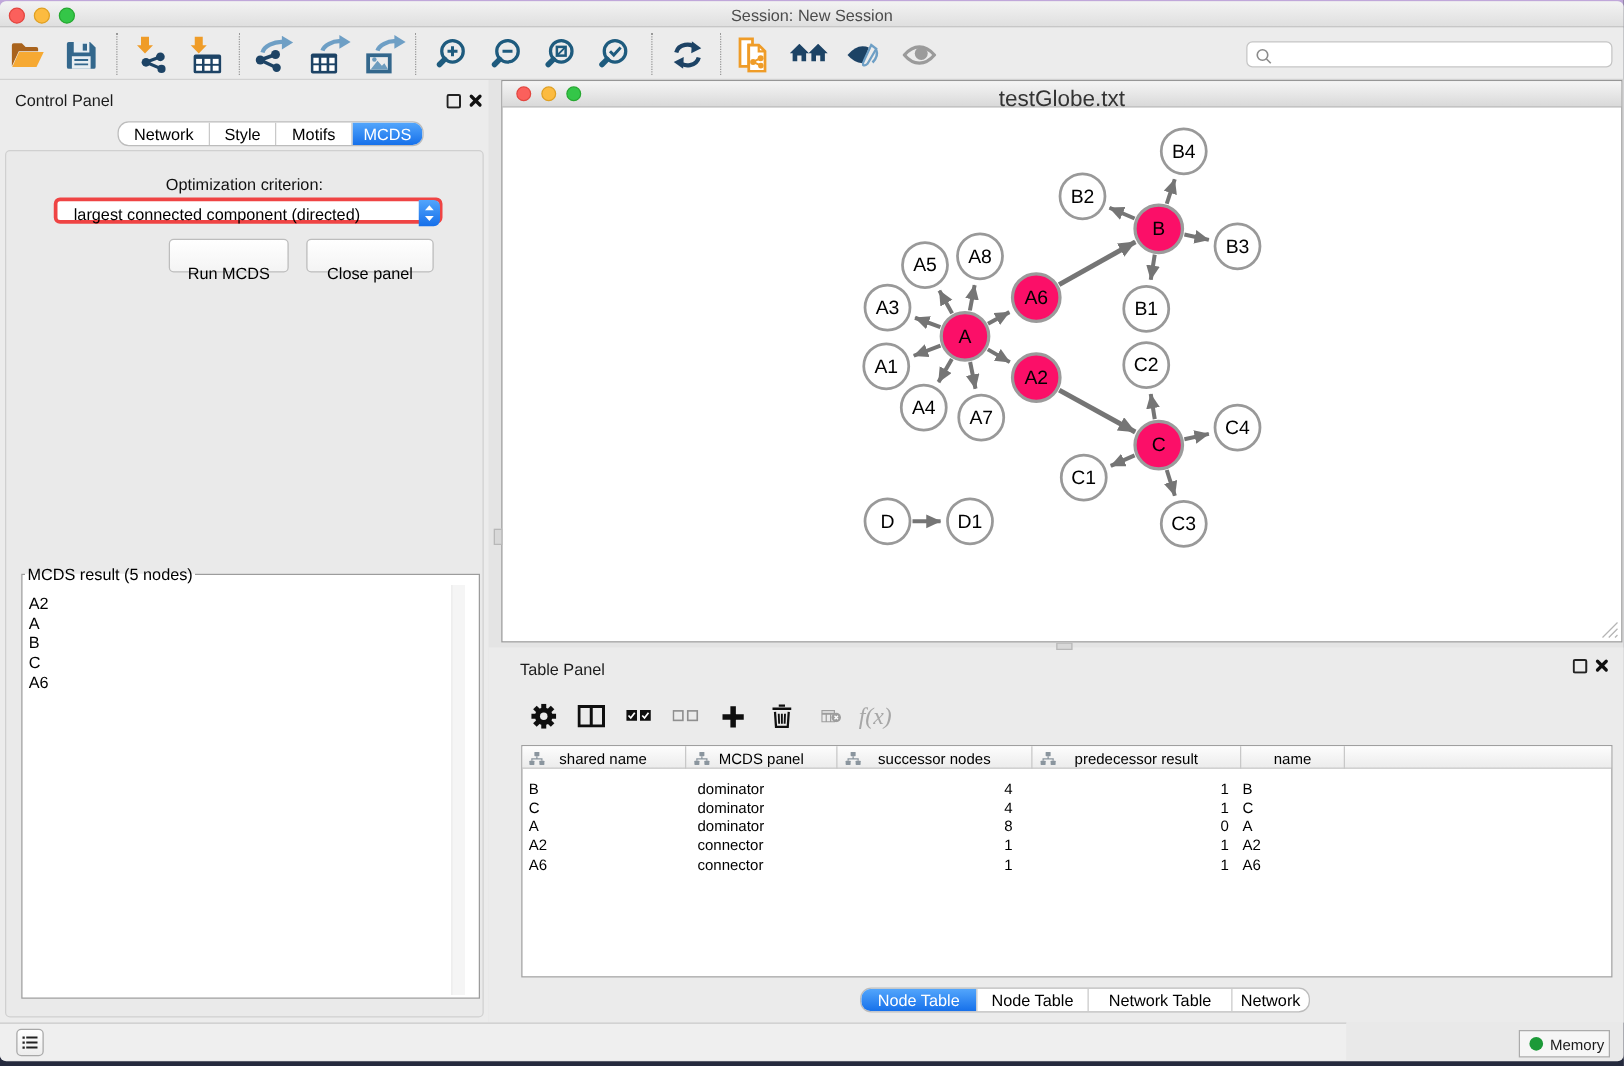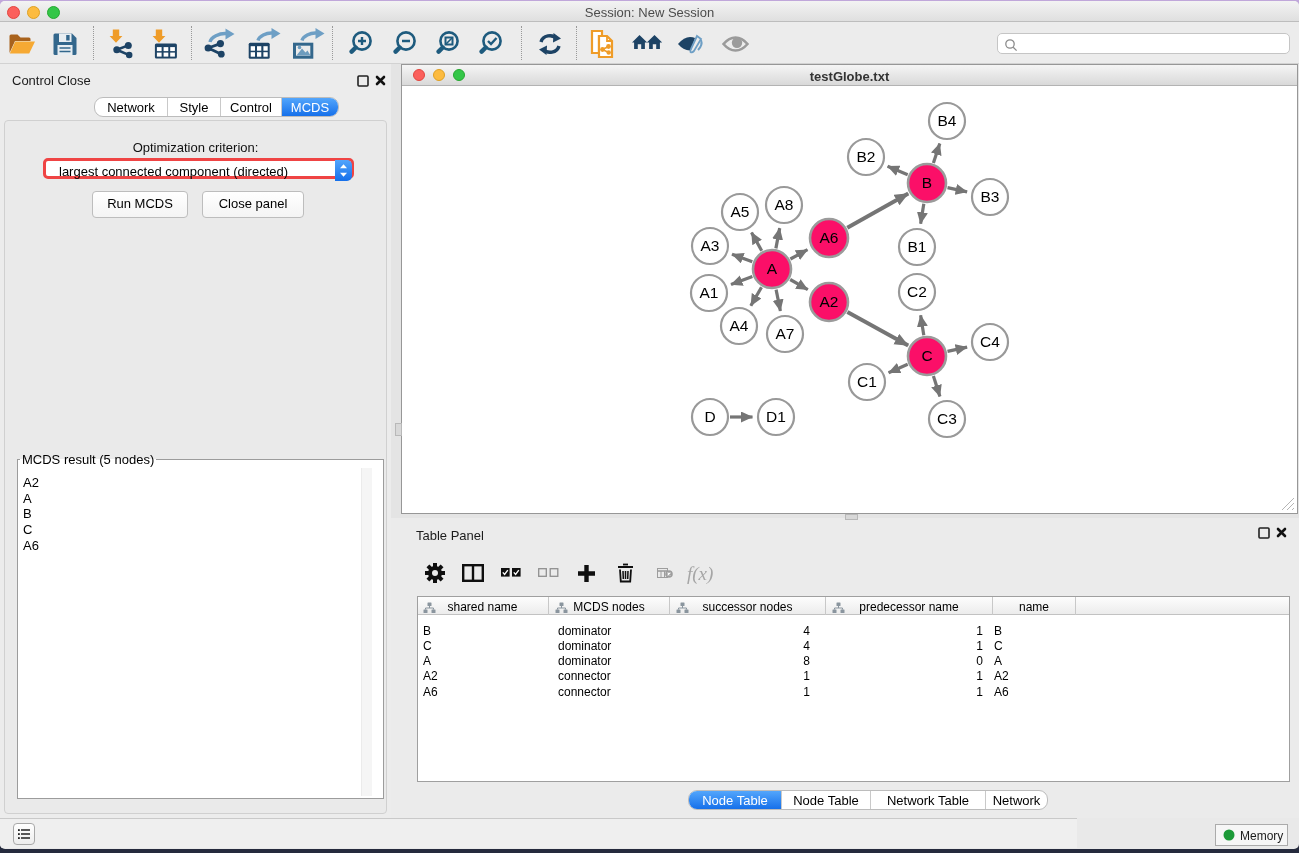--- a/index.html
+++ b/index.html
@@ -29,31 +29,31 @@
 #cpTabs { position:absolute; left:78px; top:33px; height:20px; }
 .seg { display:flex; height:20px; border:1px solid #bcbcbc; border-radius:9px; background:#fff; overflow:hidden; font-size:13px;margin-left:16px; }
 .seg span { display:block; padding:2px 0 0 0; text-align:center; color:#000; border-left:1px solid #c9c9c9; }
 .seg span:first-child { border-left:none; }
 .seg span.sel { background:linear-gradient(#53a6fc,#1670ea); color:#fff; }
 #cpInner { position:absolute; left:4px; top:56px; width:383px; height:694px; background:#eaeaea; border:1px solid #d0d0d0; border-radius:4px; }
 #optlabel { position:absolute; left:0; width:391px; top:76px; text-align:center; font-size:13px; color:#111; }
 #dropdown { position:absolute; left:43px; top:94px; width:311px; height:21px; background:#fff; border:3px solid #ef4444; border-radius:5px; }
 #dropdown .txt { position:absolute; left:13px; top:3px; font-size:13px; color:#000; }
 #dropdown .spin { position:absolute; right:-1px; top:-1px; width:17px; height:21px; background:linear-gradient(#52a5fc,#156fea); border-radius:0 5px 5px 0; }
-.btn { position:absolute; height:27px; background:linear-gradient(#ffffff,#f4f4f4); border:1px solid #bdbdbd; border-radius:4px; font-size:13px; color:#000; text-align:center; padding-top:4px; }
+.btn { position:absolute; height:27px; background:linear-gradient(#ffffff,#f4f4f4); border:1px solid #bdbdbd; border-radius:4px; font-size:13px; color:#000; text-align:center; padding-top:19px;margin-left:43px; }
 fieldset#mcdsbox { position:absolute; left:17px; top:388px; width:367px; height:347px; border:1px solid #9c9c9c; background:#fff; border-radius:0; }
 fieldset#mcdsbox legend { font-size:13px; color:#000; margin-left:2px; padding:0 2px; }
 #mcdslist { position:absolute; left:5px; top:8px; font-size:13px; color:#000; line-height:15.7px; }
 #mcdssb { position:absolute; right:11px; top:1px; width:11px; height:328px; background:#f5f5f5; border-left:1px solid #ebebeb; }
 
 #rightarea { position:absolute; left:391px; top:0; width:908px; height:754px; background:#e4e4e4; }
 
 #iframe1 { position:absolute; left:10px; top:0px; width:897px; height:450px; background:#fff; border:1px solid #979797; }
 #iframe1 .bar { position:absolute; left:0; top:0; width:100%; height:21px; background:linear-gradient(#f5f5f5,#d9d9d9); border-bottom:1px solid #b3b3b3; }
-#iframe1 .bar .t { position:absolute; left:0; right:0; top:4px; text-align:center; font-size:13px; font-weight:bold; color:#333; }
+#iframe1 .bar .t { position:absolute; left:0; right:0; top:4px; text-align:center; font-size:18px; font-weight:normal; color:#333; }
 .mtl { position:absolute; top:4px; width:12px; height:12px; border-radius:50%; }
 
 #tpanel { position:absolute; left:0px; top:454px; width:908px; height:300px; background:#ebebeb; }
 #tpanel .title { position:absolute; left:25px; top:10px; font-size:13px; color:#1c1c1c; }
 #tbl { position:absolute; left:26px; top:78px; width:873px; height:186px; background:#fff; border:1px solid #9f9f9f; }
 #tblhead { position:absolute; left:0; top:0; width:100%; height:18px; background:linear-gradient(#fdfdfd,#ececec); border-bottom:1px solid #c2c2c2; }
 .hcell { position:absolute; top:0; height:18px; border-right:1px solid #c8c8c8; font-size:12px; color:#000; text-align:center; padding-top:3px; }
 .hic { position:absolute; top:3px; }
 .trow { position:absolute; font-size:12px; color:#000; height:15px; }
 .tnum { position:absolute; font-size:12px; color:#000; text-align:right; }
@@ -188,31 +188,31 @@
     <div class="sep" style="left:576px"></div>
     <div id="search">
         <svg class="abs" style="left:6px;top:4px" width="14" height="14" viewBox="0 0 14 14">
           <circle cx="6" cy="6" r="4.2" fill="none" stroke="#8b8b8b" stroke-width="1.3"></circle>
           <line x1="9.2" y1="9.2" x2="12.6" y2="12.6" stroke="#8b8b8b" stroke-width="1.3"></line>
         </svg>
       </div>
   </div>
   <div id="content">
     <div id="cpanel">
-      <div class="title">Control Close</div>
+      <div class="title">Control Panel</div>
       <svg class="winbtns" style="left:357px;top:11px;position:absolute" width="30" height="12" viewBox="0 0 30 12">
           <rect x="1" y="1" width="10" height="10" fill="none" stroke="#222" stroke-width="1.6" rx="1"></rect>
           <path d="M20 2 L27 9 M27 2 L20 9" stroke="#111" stroke-width="2.6" stroke-linecap="round"></path>
         </svg>
       <div id="cpInner"></div>
       <div id="cpTabs">
           <div class="seg">
             <span style="width:72px">Network</span>
             <span style="width:53px">Style</span>
-            <span style="width:61px">Control</span>
+            <span style="width:61px">Motifs</span>
             <span class="sel" style="width:57px">MCDS</span>
           </div>
         </div>
       <div id="optlabel">Optimization criterion:</div>
       <div id="dropdown">
           <span class="txt">largest connected component (directed)</span>
           <span class="spin"><svg width="17" height="21" viewBox="0 0 17 21">
               <path d="M5 8.2 L8.5 4.2 L12 8.2 z" fill="#fff"></path>
               <path d="M5 12.8 L8.5 16.8 L12 12.8 z" fill="#fff"></path>
             </svg></span>
@@ -303,39 +303,39 @@
           <div id="tblhead">
             <div class="hcell" style="left:-1px;width:132px">shared name</div>
               <div class="hic" style="left:5px;position:absolute"><svg width="13" height="12" viewBox="0 0 13 12">
                   <g fill="#8a959e">
                     <rect x="4.5" y="0.5" width="4" height="3.4" rx="0.5"></rect>
                     <rect x="0.5" y="7.5" width="4" height="3.4" rx="0.5"></rect>
                     <rect x="8.5" y="7.5" width="4" height="3.4" rx="0.5"></rect>
                   </g>
                   <path d="M6.5 4 L6.5 6 M2.5 7.5 L2.5 6 L10.5 6 L10.5 7.5" stroke="#8a959e" fill="none"></path>
                 </svg></div>
-              <div class="hcell" style="left:131px;width:121px">MCDS nodes</div>
+              <div class="hcell" style="left:131px;width:121px">MCDS panel</div>
               <div class="hic" style="left:137px;position:absolute"><svg width="13" height="12" viewBox="0 0 13 12">
                   <g fill="#8a959e">
                     <rect x="4.5" y="0.5" width="4" height="3.4" rx="0.5"></rect>
                     <rect x="0.5" y="7.5" width="4" height="3.4" rx="0.5"></rect>
                     <rect x="8.5" y="7.5" width="4" height="3.4" rx="0.5"></rect>
                   </g>
                   <path d="M6.5 4 L6.5 6 M2.5 7.5 L2.5 6 L10.5 6 L10.5 7.5" stroke="#8a959e" fill="none"></path>
                 </svg></div>
               <div class="hcell" style="left:252px;width:156px">successor nodes</div>
               <div class="hic" style="left:258px;position:absolute"><svg width="13" height="12" viewBox="0 0 13 12">
                   <g fill="#8a959e">
                     <rect x="4.5" y="0.5" width="4" height="3.4" rx="0.5"></rect>
                     <rect x="0.5" y="7.5" width="4" height="3.4" rx="0.5"></rect>
                     <rect x="8.5" y="7.5" width="4" height="3.4" rx="0.5"></rect>
                   </g>
                   <path d="M6.5 4 L6.5 6 M2.5 7.5 L2.5 6 L10.5 6 L10.5 7.5" stroke="#8a959e" fill="none"></path>
                 </svg></div>
-              <div class="hcell" style="left:408px;width:167px">predecessor name</div>
+              <div class="hcell" style="left:408px;width:167px">predecessor result</div>
               <div class="hic" style="left:414px;position:absolute"><svg width="13" height="12" viewBox="0 0 13 12">
                   <g fill="#8a959e">
                     <rect x="4.5" y="0.5" width="4" height="3.4" rx="0.5"></rect>
                     <rect x="0.5" y="7.5" width="4" height="3.4" rx="0.5"></rect>
                     <rect x="8.5" y="7.5" width="4" height="3.4" rx="0.5"></rect>
                   </g>
                   <path d="M6.5 4 L6.5 6 M2.5 7.5 L2.5 6 L10.5 6 L10.5 7.5" stroke="#8a959e" fill="none"></path>
                 </svg></div>
               <div class="hcell" style="left:575px;width:83px">name</div>
           </div>

